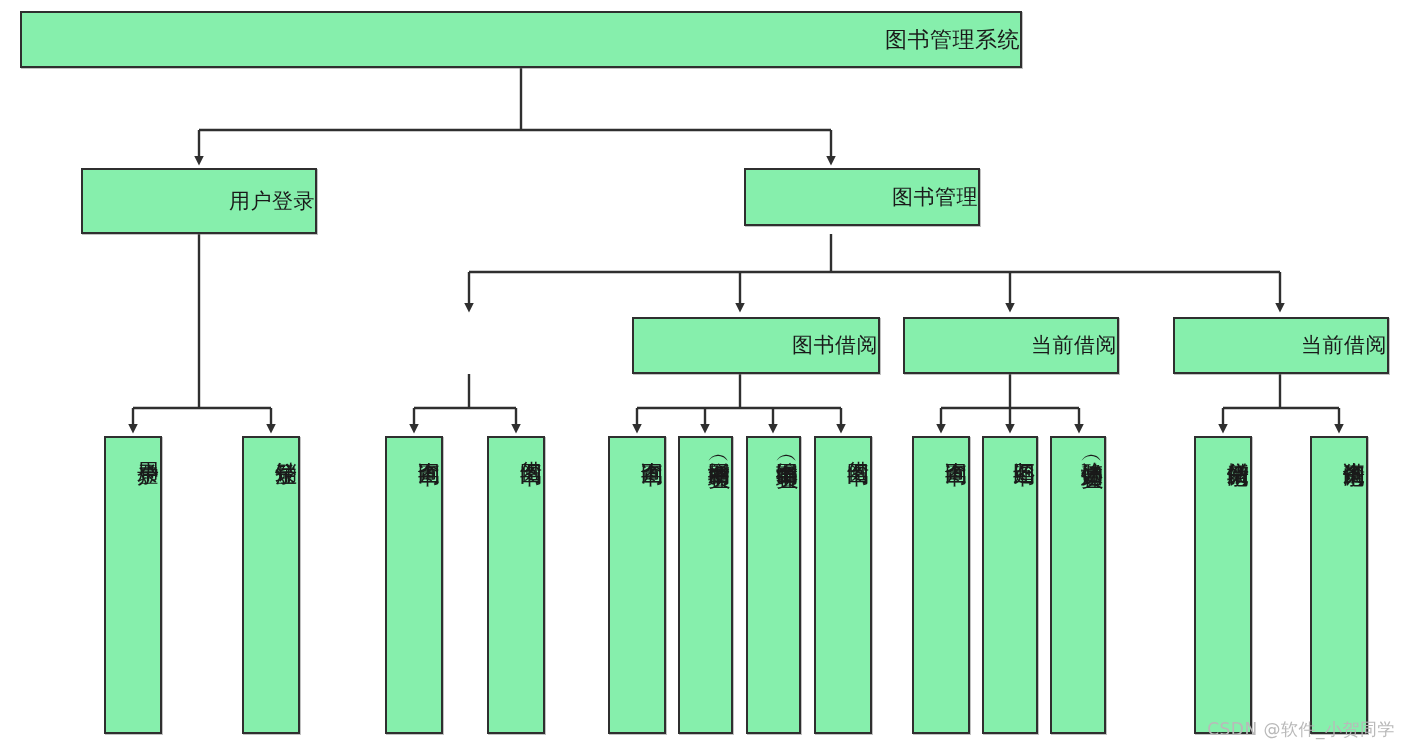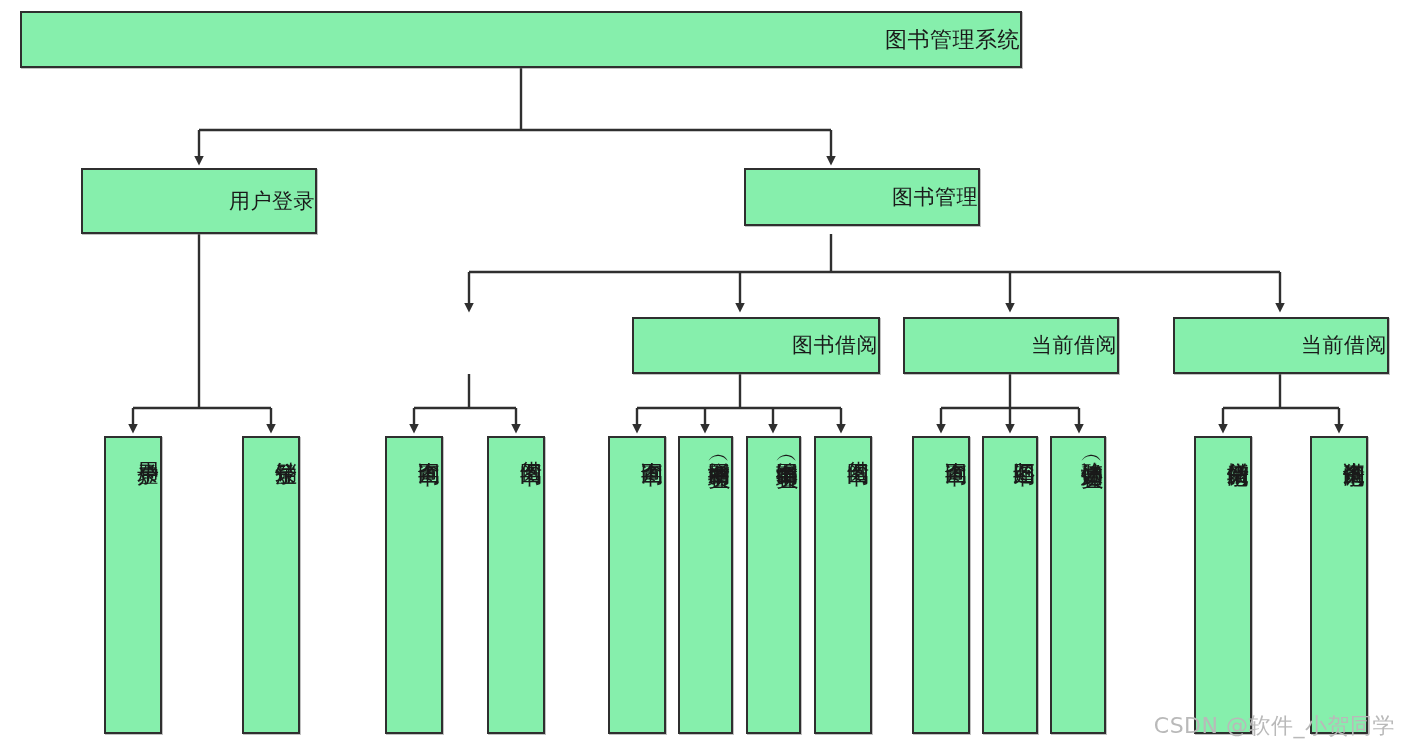--- a/index.html
+++ b/index.html
@@ -58,21 +58,21 @@
     text-orientation: upright;
     font-size: 22px;
     line-height: 1.12;
     letter-spacing: 1px;
     white-space: nowrap;
   }
   #watermark {
     position: absolute;
     right: 10px;
     bottom: 6px;
-    font-size: 22px;
+    font-size: 17px;
     color: #b9b9b9;
     letter-spacing: 0.5px;
     white-space: nowrap;
     user-select: none;
     margin-left: 17px;
   }
 </style>
 </head>
 <body>
 

